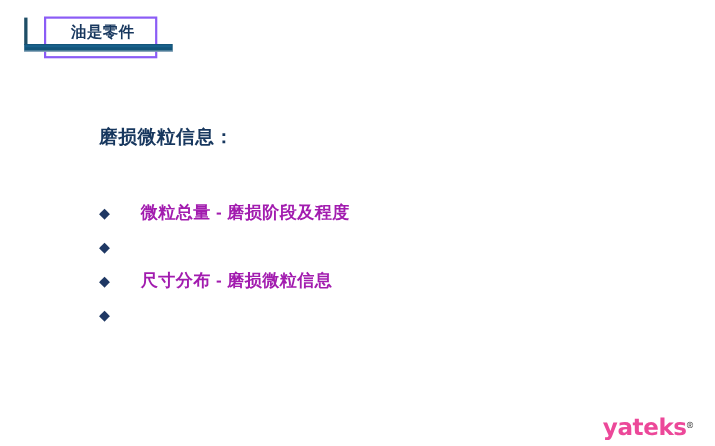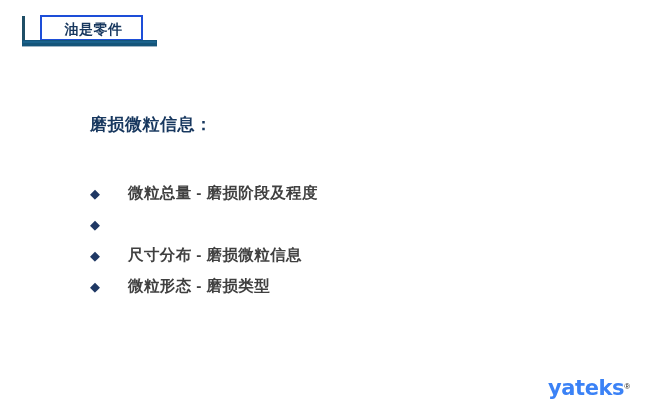--- a/index.html
+++ b/index.html
@@ -35,22 +35,22 @@
     width: 3px;
     height: 25px;
     background: #1F4E66;
   }
   
   .banner-box {
     position: absolute;
     left: 40px;
     top: 15px;
     width: 103px;
-    height: 26px;
-    border: 2px solid #1d4ed8;
+    height: 38px;
+    border: 2px solid #8b5cf6;
     box-sizing: border-box;
     background: #ffffff;
   }
   .banner-box-text {
     position: absolute;
     left: 0;
     top: 0;
     width: 103px;
     height: 27px;
     line-height: 25px;
@@ -114,36 +114,36 @@
     width: 38px;
     flex: 0 0 38px;
     font-size: 13px;
     line-height: 1;
     color: #1F3864;
     text-align: left;
   }
   .bullet-text {
     font-size: 15.5px;
     font-weight: 700;
-    color: #404040;
+    color: #a21caf;
     white-space: nowrap;
     letter-spacing: 0.4px;
   }
 
   
   #logo {
     position: absolute;
     left: 548px;
     top: 376px;
     height: 22px;
   }
   .logo-word {
     font-size: 21px;
     font-weight: 700;
-    color: #3b82f6;
+    color: #ec4899;
     letter-spacing: -0.4px;
     font-family: "DejaVu Sans", "Liberation Sans", sans-serif;
   }
   .logo-reg {
     font-size: 8px;
     vertical-align: super;
     color: #1a1a1a;
     font-weight: 400;
   }
 </style>
@@ -177,21 +177,20 @@
         <span class="bullet-marker">◆</span>
       </div>
 
       <div class="bullet-row">
         <span class="bullet-marker">◆</span>
         <span class="bullet-text">尺寸分布 - 磨损微粒信息</span>
       </div>
 
       <div class="bullet-row">
         <span class="bullet-marker">◆</span>
-        <span class="bullet-text">微粒形态 - 磨损类型</span>
       </div>
 
     </div>
   </div>
 
   <div id="logo">
     <span class="logo-word">yateks</span><span class="logo-reg">®</span>
   </div>
 
 </div>

